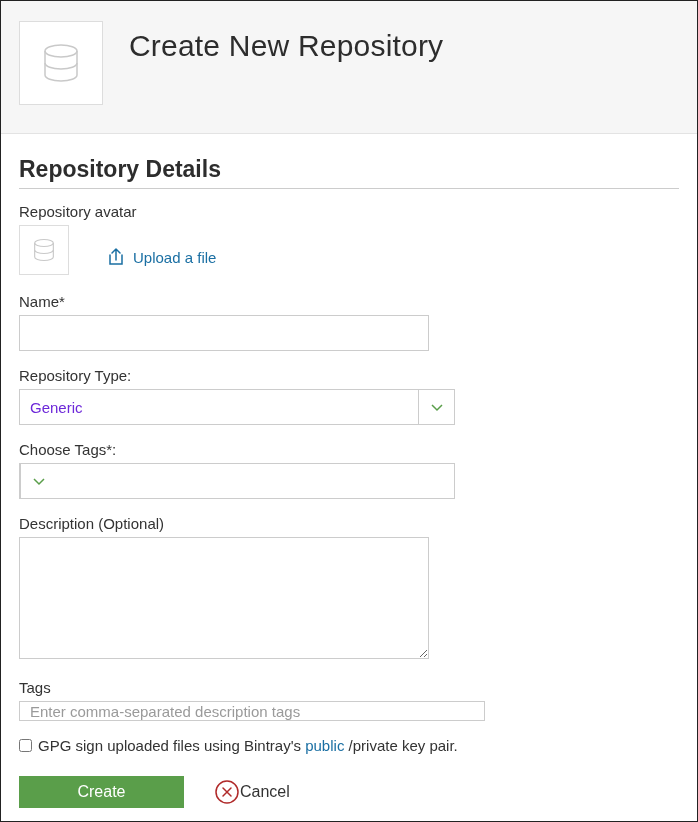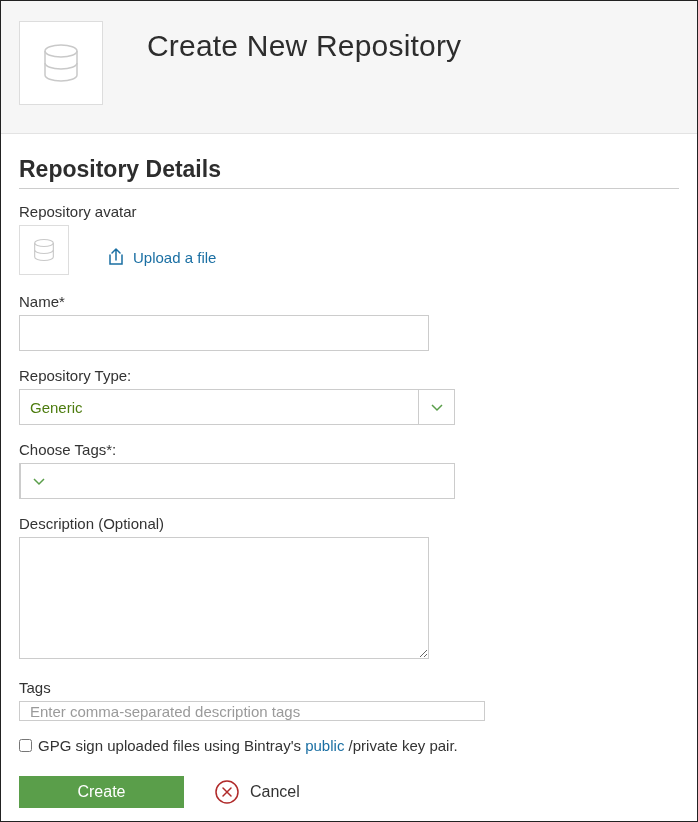--- a/index.html
+++ b/index.html
@@ -16,21 +16,21 @@
     display: flex;
     flex-direction: column;
     overflow: hidden;
   }
   .header {
     background: #f6f6f6;
     border-bottom: 1px solid #e3e3e3;
     padding: 20px 18px 28px 18px;
     display: flex;
     align-items: flex-start;
-    gap: 44px;
+    gap: 26px;
   }
   .header-icon-box {
     width: 84px;
     height: 84px;
     border: 1px solid #ddd;
     background: #fff;
     display: flex;
     align-items: center;
     justify-content: center;
   }
@@ -102,21 +102,21 @@
     display: flex;
     align-items: stretch;
   }
   .select-value {
     flex: 1;
     padding: 0 10px;
     display: flex;
     align-items: center;
     font-size: 15px;
     font-weight: 400;
-    color: #4d7c0f;
+    color: #6d28d9;
   }
   .select-arrow {
     width: 36px;
     border-left: 1px solid #ccc;
     display: flex;
     align-items: center;
     justify-content: center;
   }
   .textarea-input {
     width: 410px;
@@ -163,21 +163,20 @@
     color: #fff;
     border: none;
     font-size: 16px;
     font-weight: 400;
     font-family: inherit;
     cursor: pointer;
   }
   .cancel-group {
     display: flex;
     align-items: center;
-    gap: 10px;
     cursor: pointer;
     font-size: 16px;
     color: #333;
   }
 </style>
 </head>
 <body>
 
 <div class="frame">
 

